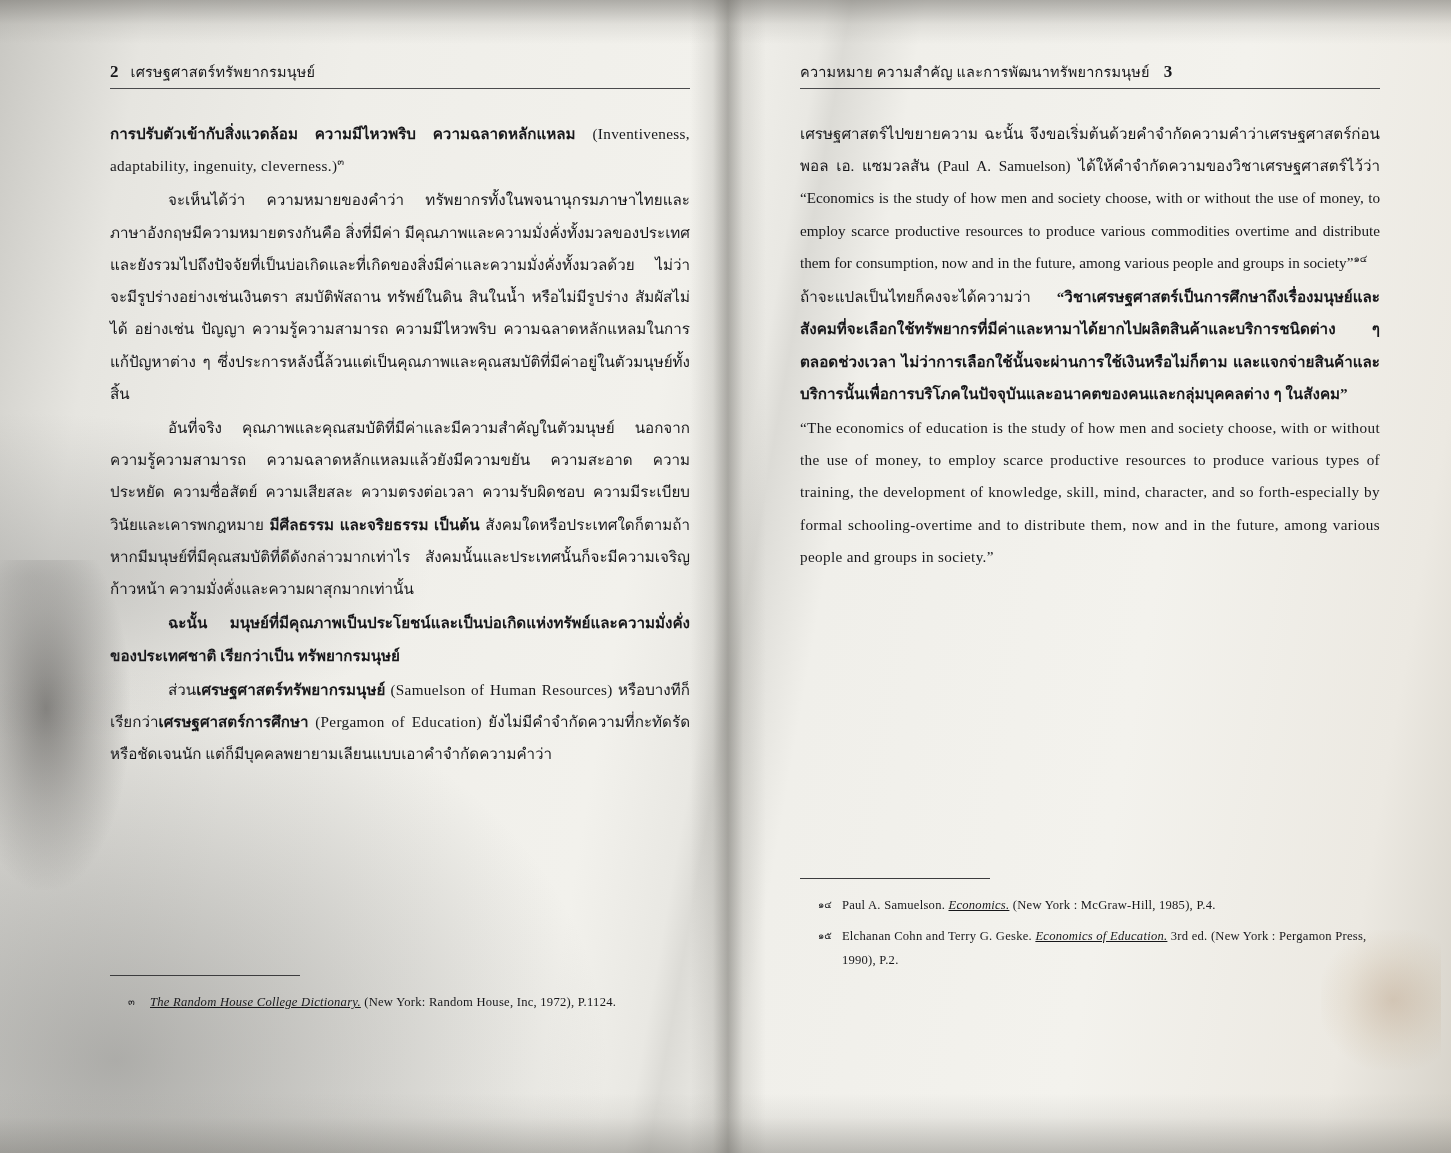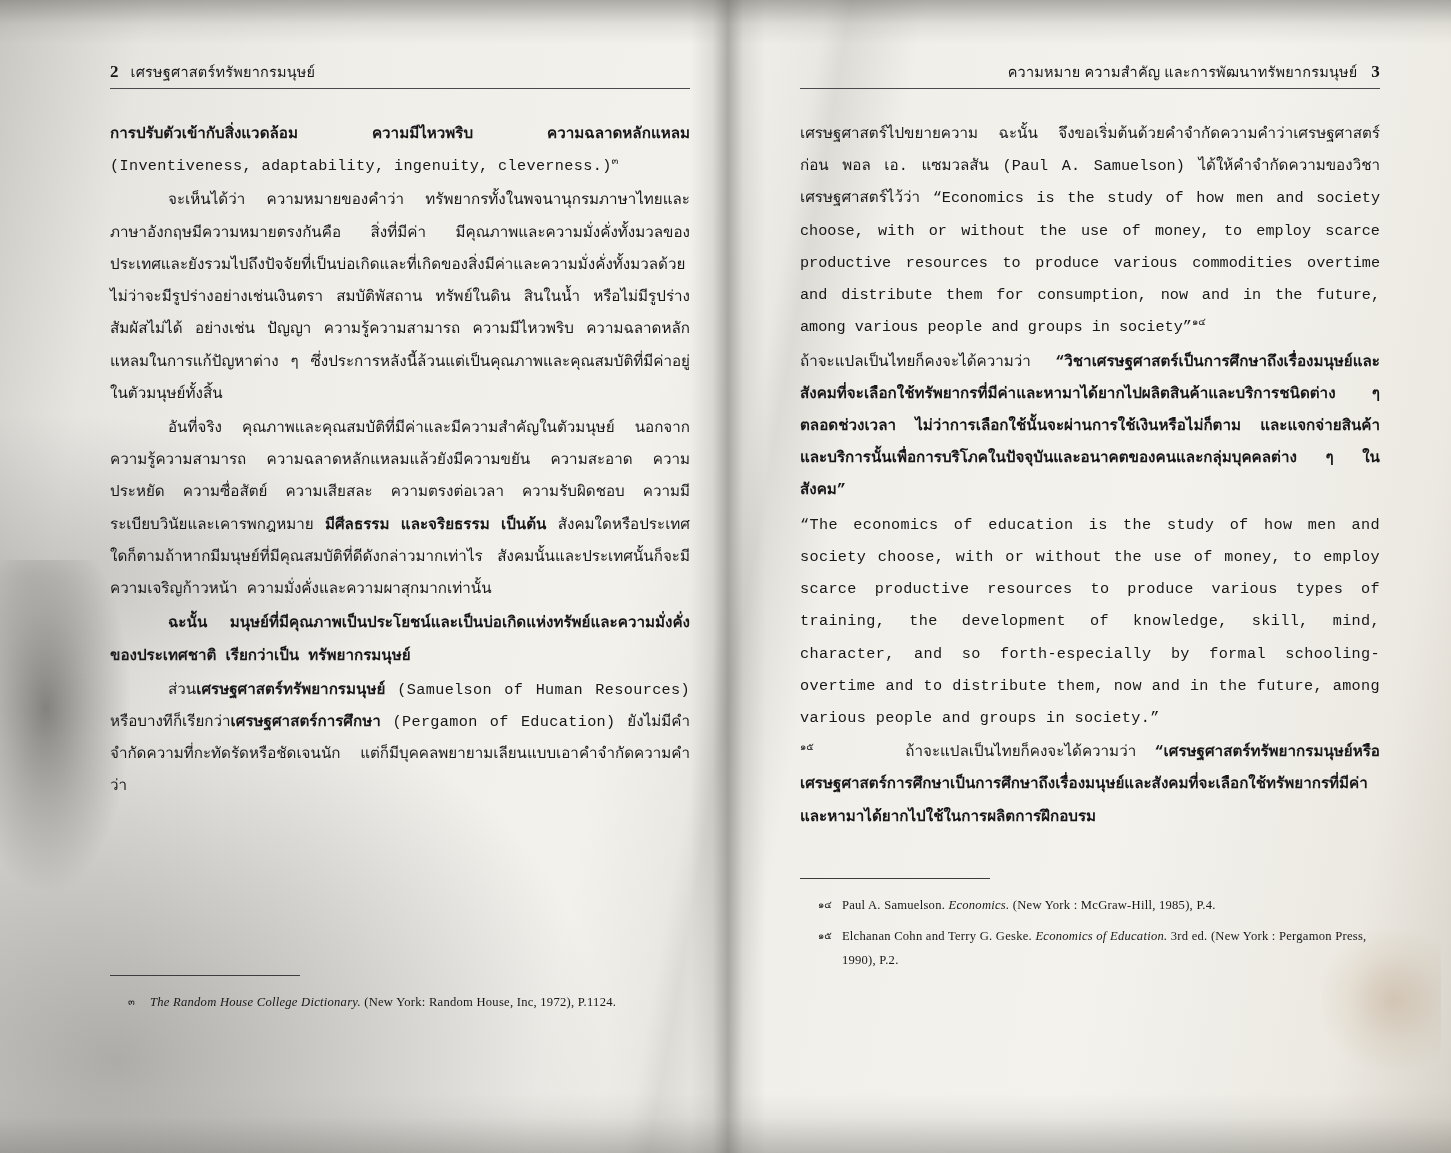--- a/index.html
+++ b/index.html
@@ -69,37 +69,36 @@
     font-size: 14.5px;
     letter-spacing: .2px;
   }
   .header .rule {
     position: absolute;
     left: 0; right: 0;
     top: 88px;
     border-top: 1px solid #4a4a4c;
   }
   .header.left-h { text-align: left; }
-  .header.right-h { text-align: right; }
+  .header.right-h { }
   .header .pgnum {
     font-weight: bold;
     font-size: 17px;
   }
   .header .htext {
     font-size: 14.5px;
   }
   .header.left-h .pgnum { margin-right: 8px; }
   .header.right-h .pgnum { margin-left: 10px; }
 
   .body {
     margin-top: 28px;
     font-size: 15.2px;
     line-height: 2.12;
     text-align: justify;
-    font-family: Liberation Mono, monospace;
   }
   .body p {
     margin: 0 0 2px 0;
     text-indent: 0;
   }
   .body p.ind { text-indent: 58px; }
   .body p.gap { }
   b, .bold { font-weight: bold; }
   .en { letter-spacing: .35px; }
   .quote {
@@ -138,21 +137,21 @@
   }
   .fn .marker {
     font-size: 10px;
     padding-top: 2px;
     min-width: 12px;
   }
   .fn .txt {
     flex: 1;
     letter-spacing: .25px;
   }
-  .it { font-style: italic; }
+  .it { font-style: italic; text-decoration: underline; }
 </style>
 </head>
 <body>
 
 <div id="page">
 
   <div class="page-col" id="left-page">
 
     <div class="header left-h">
       <span class="pgnum">2</span>
@@ -217,25 +216,20 @@
       </p>
 
       <p>
         <span>ถ้าจะแปลเป็นไทยก็คงจะได้ความว่า</span>
         <b>“วิชาเศรษฐศาสตร์เป็นการศึกษาถึงเรื่องมนุษย์และสังคมที่จะเลือกใช้ทรัพยากรที่มีค่าและหามาได้ยากไปผลิตสินค้าและบริการชนิดต่าง ๆ ตลอดช่วงเวลา ไม่ว่าการเลือกใช้นั้นจะผ่านการใช้เงินหรือไม่ก็ตาม และแจกจ่ายสินค้าและบริการนั้นเพื่อการบริโภคในปัจจุบันและอนาคตของคนและกลุ่มบุคคลต่าง ๆ ในสังคม”</b>
       </p>
 
 
       <p class="blockquote quote en">“The economics of education is the study of how men and society choose, with or without the use of money, to employ scarce productive resources to produce various types of training, the development of knowledge, skill, mind, character, and so forth-especially by formal schooling-overtime and to distribute them, now and in the future, among various people and groups in society.”</p>
 
-      <p>
-        <sup>๑๕</sup>
-        <span>&nbsp;&nbsp;&nbsp;&nbsp;ถ้าจะแปลเป็นไทยก็คงจะได้ความว่า</span>
-        <b>“เศรษฐศาสตร์ทรัพยากรมนุษย์หรือเศรษฐศาสตร์การศึกษาเป็นการศึกษาถึงเรื่องมนุษย์และสังคมที่จะเลือกใช้ทรัพยากรที่มีค่าและหามาได้ยากไปใช้ในการผลิตการฝึกอบรม</b>
-      </p>
 
     </div>
 
     <div class="footnotes" id="right-footnotes">
       <div class="fn-rule"></div>
 
       <div class="fn">
         <span class="marker">๑๔</span>
         <span class="txt">
           <span>Paul A. Samuelson. </span><span class="it">Economics.</span><span> (New York : McGraw-Hill, 1985), P.4.</span>

